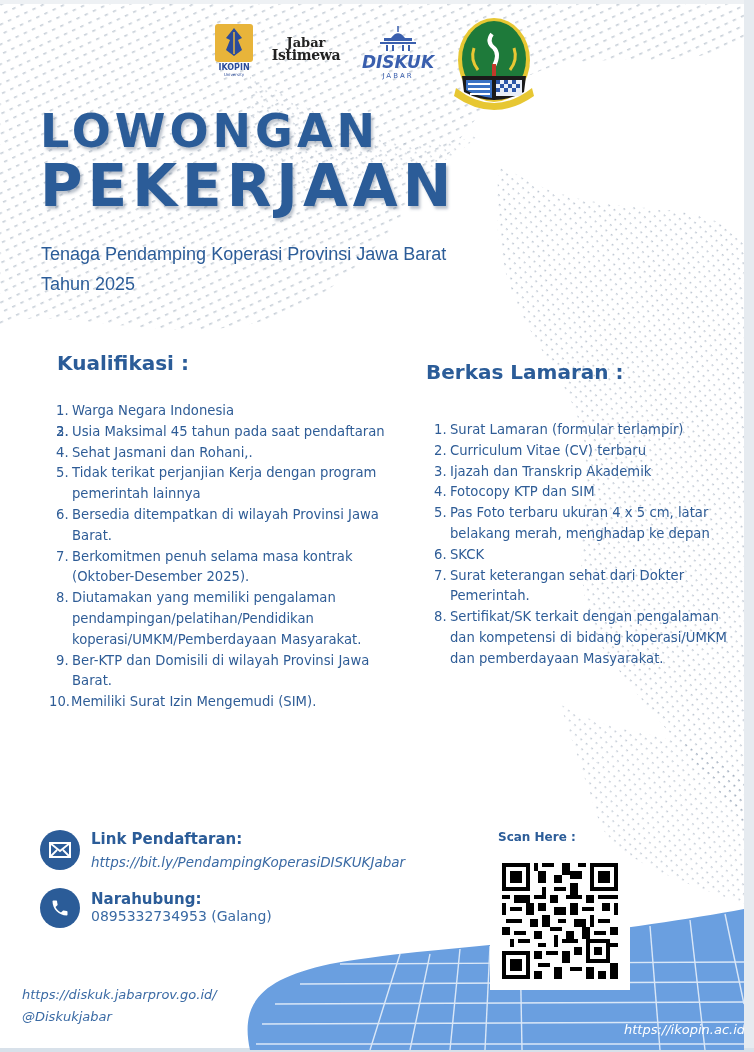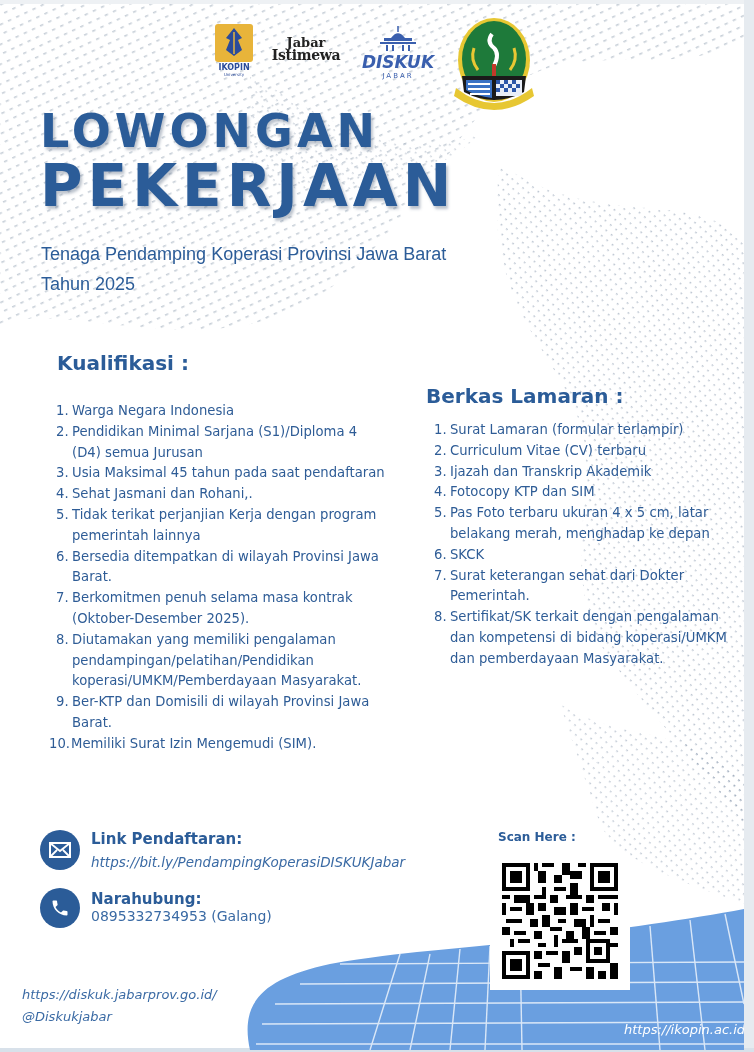--- a/index.html
+++ b/index.html
@@ -22,21 +22,21 @@
   .jabar-text .l3 { font-size: 3px; display: block; color: #666; line-height: 4px; }
 
   .title { position: absolute; left: 40px; font-family: "DejaVu Sans", sans-serif; font-weight: bold; color: #2b5c98; text-shadow: 2px 3px 3px rgba(60,80,110,0.35); }
   .title-1 { top: 100px; font-size: 46px; letter-spacing: 4px; }
   .title-2 { top: 148px; font-size: 58px; letter-spacing: 5px; }
   .subtitle { position: absolute; left: 41px; top: 235px; font-size: 18px; color: #2b5c98; line-height: 30px; font-family: "Liberation Sans", sans-serif; }
   .subtitle span { display: block; }
 
   .section-title { position: absolute; font-weight: bold; font-size: 20px; color: #2b5c98; font-family: "DejaVu Sans", sans-serif; }
   .st-kual { left: 57px; top: 347px; }
-  .st-berkas { left: 426px; top: 356px; margin-top: 24px; }
+  .st-berkas { left: 426px; top: 356px; }
 
   ol.list { position: absolute; list-style: none; font-family: "DejaVu Sans", sans-serif; font-size: 13.2px; line-height: 20.8px; color: #2e5c96; }
   ol.list li { position: relative; padding-left: 16px; }
   ol.list li .num { position: absolute; left: 0; top: 0; }
   .list-kual { left: 56px; top: 397px; width: 330px; }
   .list-kual li { padding-left: 15px; }
   .list-kual li.wide { padding-left: 15px; }
   .list-kual li.wide .num { left: -7px; }
   .list-berkas { left: 434px; top: 416px; width: 300px; }
 
@@ -127,21 +127,21 @@
   <div class="title title-1">LOWONGAN</div>
   <div class="title title-2">PEKERJAAN</div>
   <div class="subtitle">
     <span>Tenaga Pendamping Koperasi Provinsi Jawa Barat</span>
     <span>Tahun 2025</span>
   </div>
 
   <div class="section-title st-kual">Kualifikasi :</div>
   <ol class="list list-kual">
     <li><span class="num">1.</span><span>Warga Negara Indonesia</span></li>
-    <li><span class="num">2.</span><span>Pendidikan Minimal Sarjana (S1)/Diploma 4 (D4) semua Jurusan</span></li>
+    <li><span class="num">2.</span></li>
     <li><span class="num">3.</span><span>Usia Maksimal 45 tahun pada saat pendaftaran</span></li>
     <li><span class="num">4.</span><span>Sehat Jasmani dan Rohani,.</span></li>
     <li><span class="num">5.</span><span>Tidak terikat perjanjian Kerja dengan program pemerintah lainnya</span></li>
     <li><span class="num">6.</span><span>Bersedia ditempatkan di wilayah Provinsi Jawa Barat.</span></li>
     <li><span class="num">7.</span><span>Berkomitmen penuh selama masa kontrak (Oktober-Desember 2025).</span></li>
     <li><span class="num">8.</span><span>Diutamakan yang memiliki pengalaman pendampingan/pelatihan/Pendidikan koperasi/UMKM/Pemberdayaan Masyarakat.</span></li>
     <li><span class="num">9.</span><span>Ber-KTP dan Domisili di wilayah Provinsi Jawa Barat.</span></li>
     <li class="wide"><span class="num">10.</span><span>Memiliki Surat Izin Mengemudi (SIM).</span></li>
   </ol>
 

